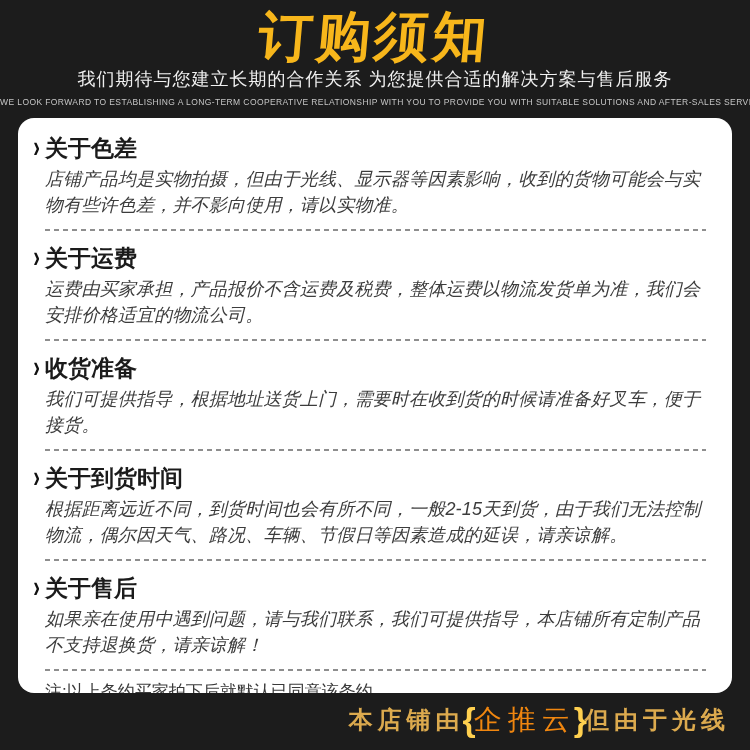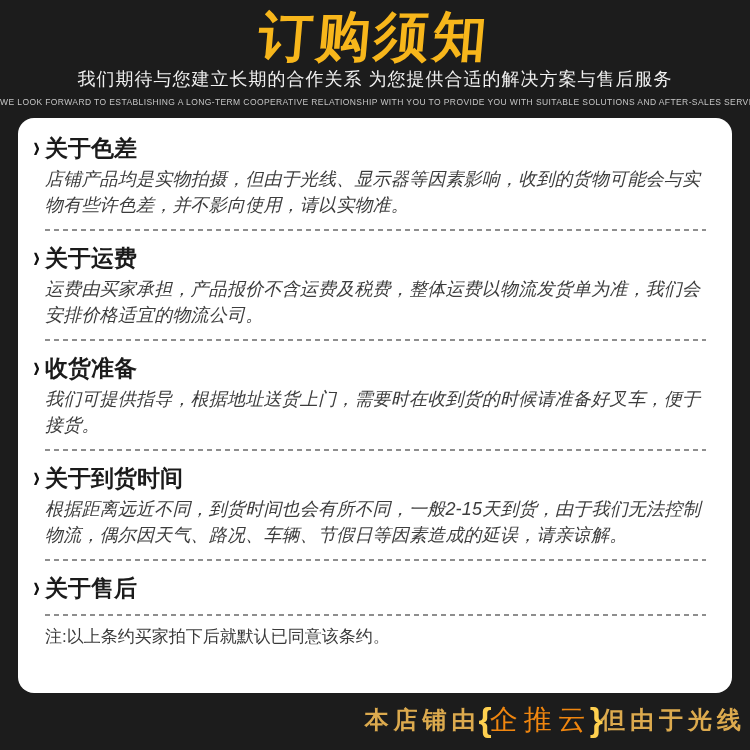--- a/index.html
+++ b/index.html
@@ -58,21 +58,21 @@
     background:repeating-linear-gradient(90deg,#8e8e8e 0 5px,transparent 5px 9px);
   }
   .note{
     margin:9px 0 0 13px;
     font-size:17px; color:#3a3a3a; line-height:24px;
   }
   
   .footer{
     height:53px;
     display:flex; align-items:center; justify-content:flex-end;
-    padding-right:4px;
+    padding-right:20px;
   }
   .f-gold{
     color:var(--footer_gold,#dcaa4e);
     font-size:24px; font-weight:bold; letter-spacing:5px; line-height:1;
   }
   .f-brace{
     color:var(--footer_brace,#ffd04f);
     font-size:34px; font-weight:bold; line-height:1; margin:0 -2px;
     transform:translateY(-1px);
   }
@@ -126,20 +126,21 @@
     </h2>
     <p class="sec-b">根据距离远近不同，到货时间也会有所不同，一般2-15天到货，由于我们无法控制物流，偶尔因天气、路况、车辆、节假日等因素造成的延误，请亲谅解。</p>
     <div class="dash"></div>
   </div>
 
   <div class="sec">
     <h2 class="sec-h">
       <span class="arrow-icon">›</span>
       <span>关于售后</span>
     </h2>
+    <p class="sec-b">如果亲在使用中遇到问题，请与我们联系，我们可提供指导，本店铺所有定制产品不支持退换货，请亲谅解！</p>
     <div class="dash"></div>
   </div>
 
   <p class="note">注:以上条约买家拍下后就默认已同意该条约。</p>
 </div>
 
 <div class="footer">
   <span class="f-gold">本店铺由</span>
   <span class="f-brace">{</span>
   <span class="f-brand">企推云</span>

